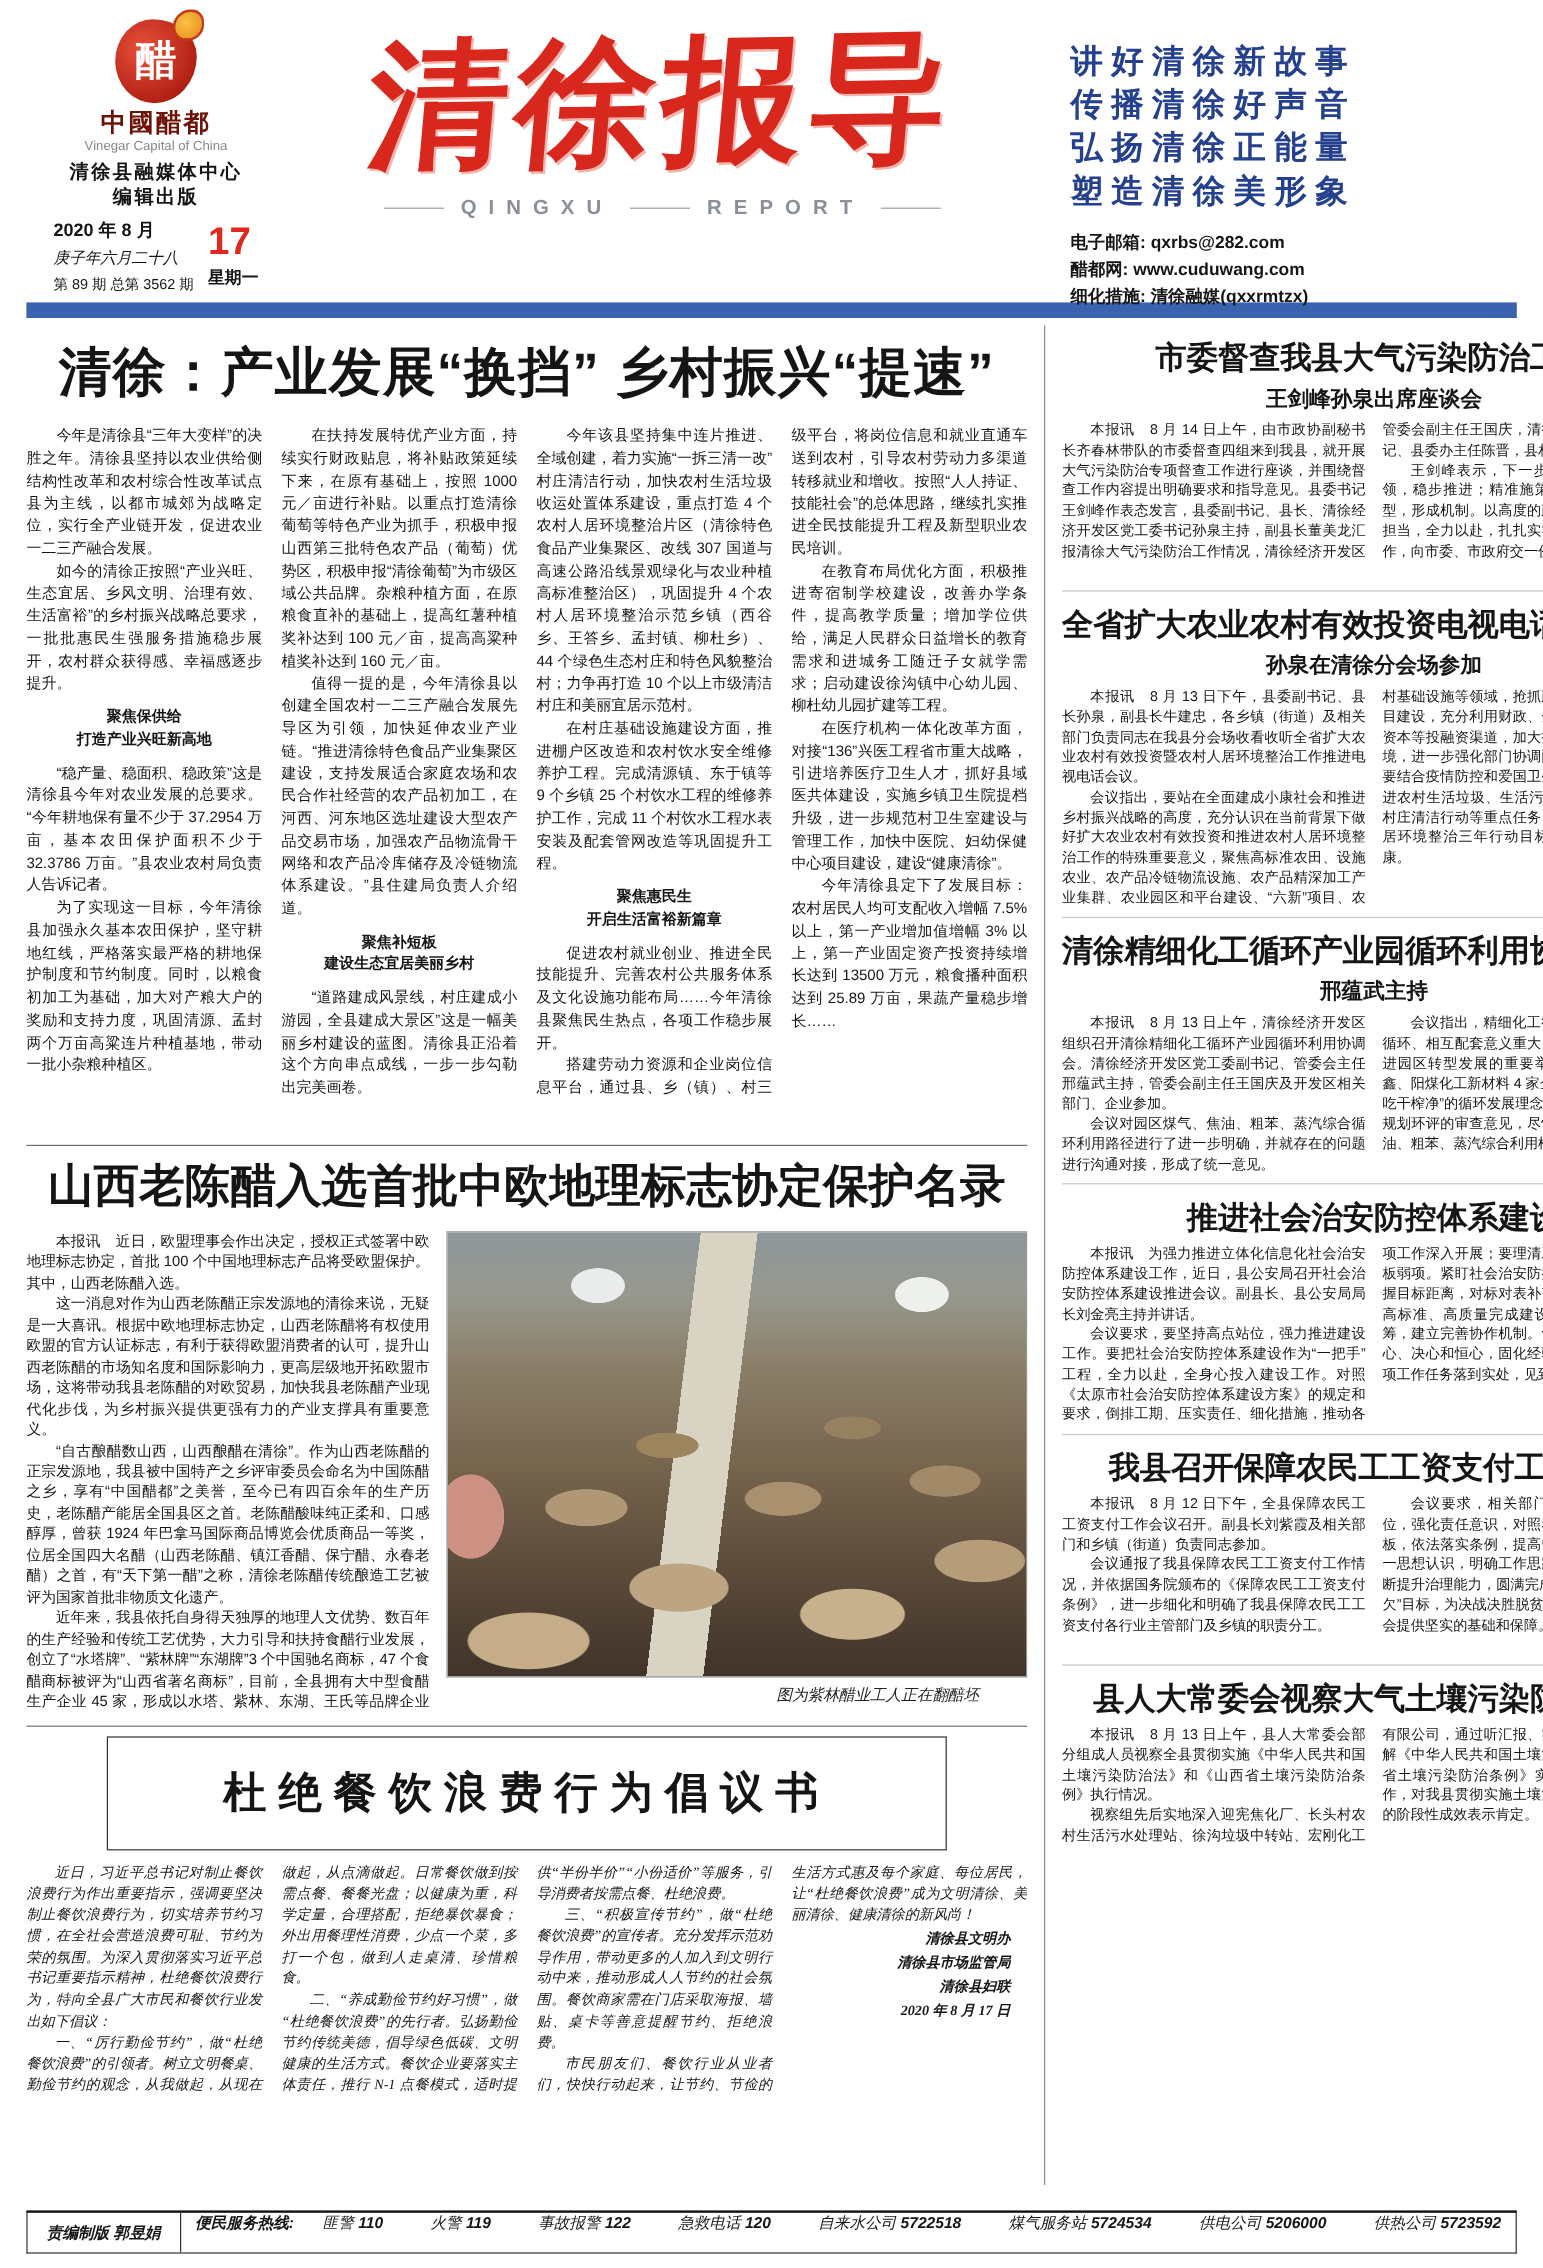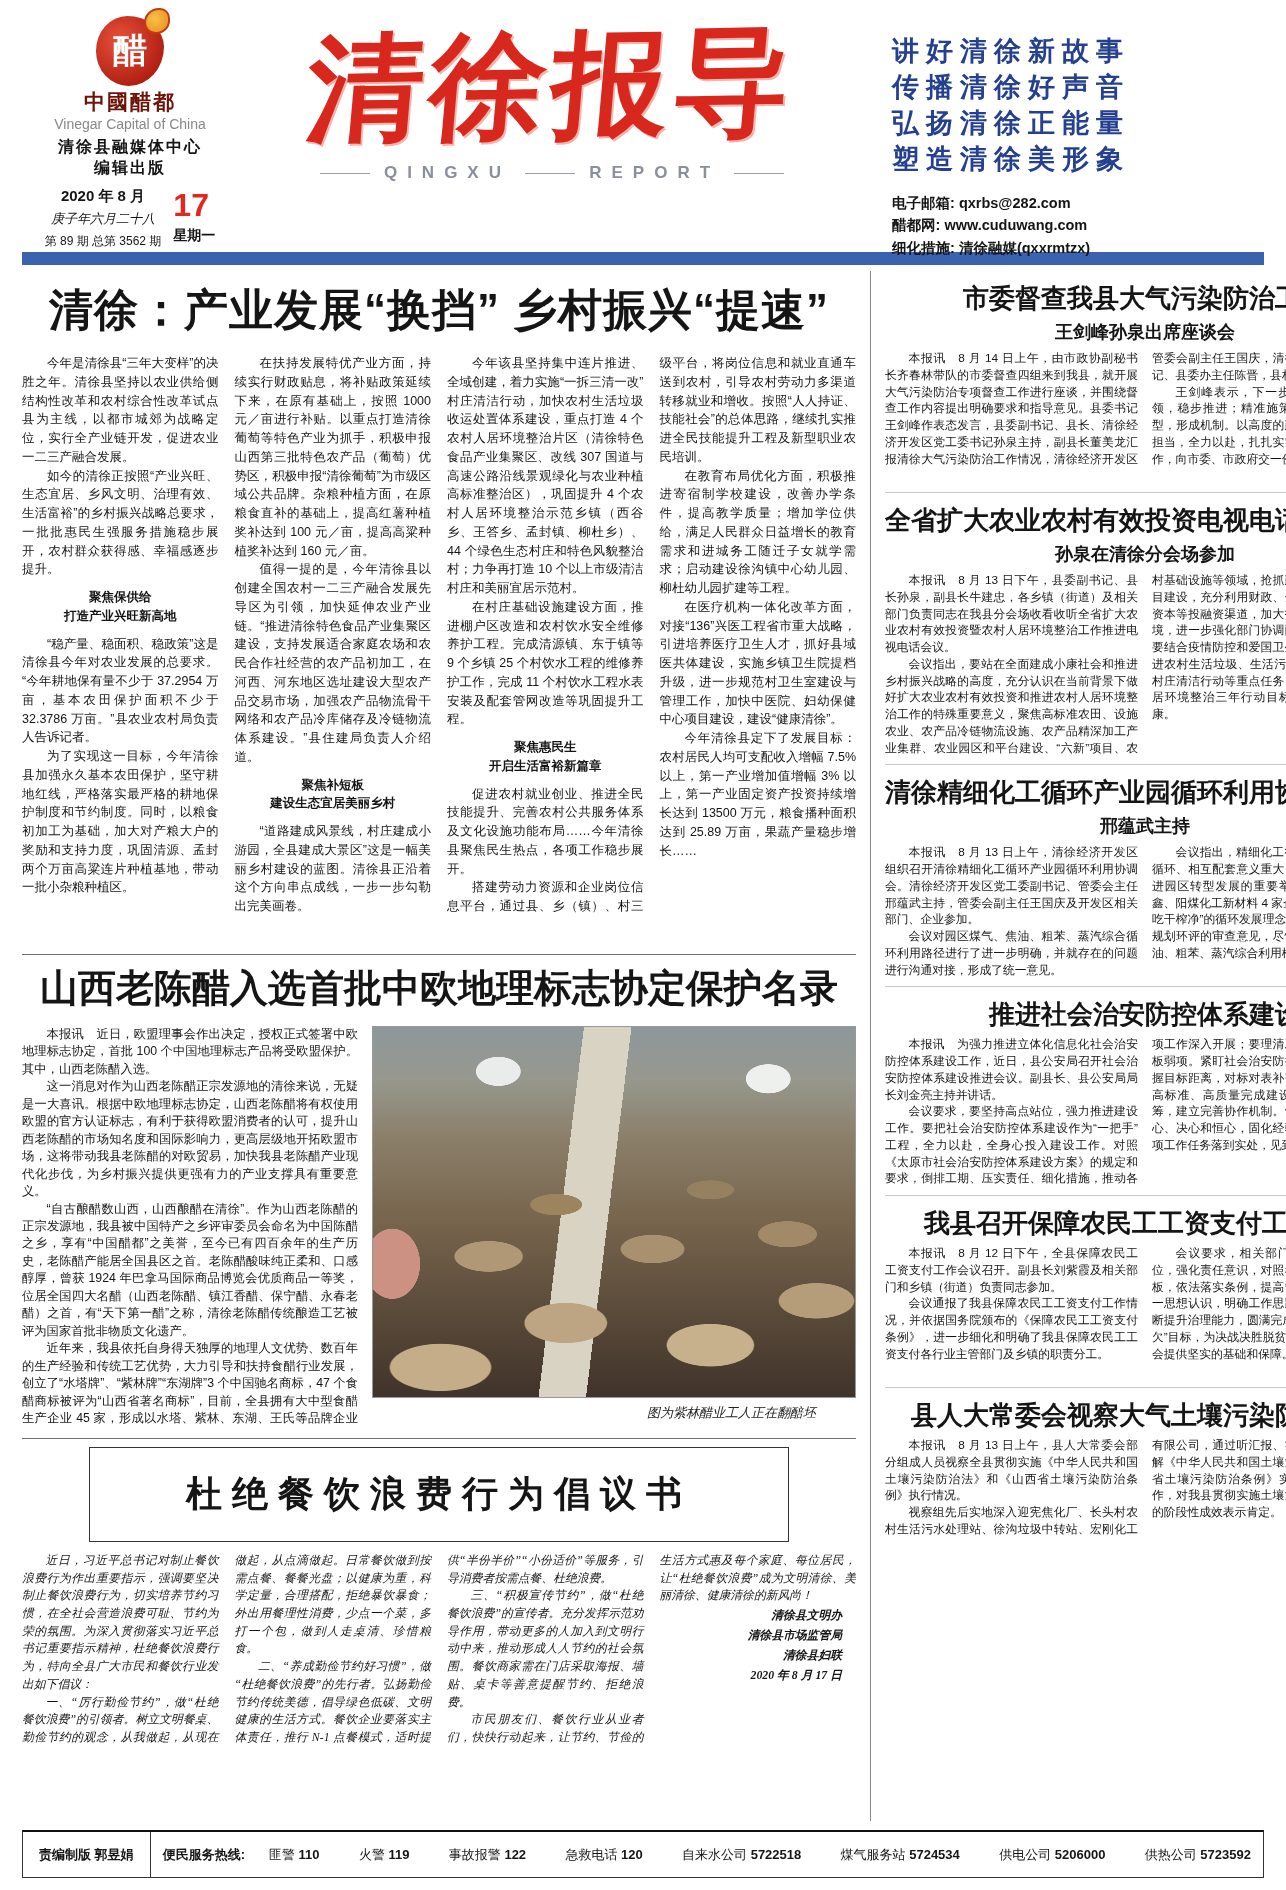--- a/index.html
+++ b/index.html
@@ -12,24 +12,24 @@
   .brand-col { width:216px; text-align:center; flex:none; }
   .seal { position:relative; width:68px; height:70px; margin:2px auto 2px auto;
           background:radial-gradient(circle at 35% 35%, #e8513a, #b32114 70%, #8f180d);
           border-radius:46% 54% 52% 48% / 50% 44% 56% 50%;
           display:flex; align-items:center; justify-content:center; }
   .seal-char { color:#fff; font-size:34px; font-weight:bold; font-family:"Liberation Serif", serif; }
   .seal-leaf { position:absolute; right:-6px; top:-8px; width:26px; height:26px;
                background:radial-gradient(circle at 40% 40%, #f7c245, #e98a1d);
                border-radius:60% 40% 55% 45%; border:2px solid #c23a18; }
   .brand-cn { font-family:"Liberation Serif", serif; font-weight:bold; font-size:21px; color:#6e1208; letter-spacing:2px; }
-  .brand-en { font-size:14px; color:#888; margin-bottom:5px; }
+  .brand-en { font-size:11px; color:#888; margin-bottom:5px; }
   .pub-line { font-size:16px; font-weight:bold; letter-spacing:2px; }
   .date-grid { display:flex; justify-content:center; gap:12px; margin-top:8px; align-items:flex-start; }
-  .date-left { text-align:center; }
+  .date-left { text-align:left; }
   .d1 { font-size:15px; font-weight:bold; margin-bottom:4px; }
   .d2 { font-size:13px; font-family:"Liberation Serif", serif; font-style:italic; margin-bottom:5px; }
   .d3 { font-size:12px; }
   .date-right { text-align:left; padding-top:2px; }
   .dnum { font-size:32px; line-height:1; font-weight:bold; color:#e0281c; }
   .dweek { font-size:14px; font-weight:bold; margin-top:6px; }
 
   .title-col { flex:1; text-align:center; padding-top:6px; }
   .paper-title { font-size:116px; line-height:1.15; font-weight:900; color:#d8281e;
                  font-family:"Liberation Serif", serif; letter-spacing:6px;
@@ -98,23 +98,23 @@
 
   
   .sb-art { padding:6px 0 8px 0; border-bottom:1px solid #c9c9c9; }
   .sb-art:last-child { border-bottom:none; }
   .sb-head { font-size:26px; font-weight:900; text-align:center; white-space:nowrap; overflow:hidden; margin:4px 0 4px 0; }
   .sb-sub { font-size:18px; font-weight:bold; font-family:"Liberation Serif", serif; text-align:center; margin:2px 0 6px 0; }
   .sb-sub:empty { display:none; }
   .sb-body { font-size:11.8px; line-height:1.42; text-align:justify; }
 
   
-  .foot { position:absolute; left:22px; right:22px; bottom:12px; height:48px;
-          border:1px solid #333; border-top:2px solid #111; display:flex; align-items:center;
-          font-size:13px; background:#fff; }
+  .foot { position:absolute; left:22px; right:22px; bottom:12px; height:36px;
+          border:1px solid #333; border-top:2px solid #111; display:flex; align-items:flex-start;
+          font-size:13px; background:#fff;font-style:italic; }
   .editor { padding:0 16px; border-right:1px solid #333; font-weight:bold; white-space:nowrap; height:100%;
             display:flex; align-items:center; }
   .foot-hotline { display:flex; flex:1; align-items:center; padding:0 12px; gap:24px; }
   .hl { font-weight:bold; white-space:nowrap; }
   .foot-items { display:flex; flex:1; justify-content:space-between; }
   .fi { white-space:nowrap; }
   .fi .num { font-weight:bold; }
 </style>
 </head>
 <body>

